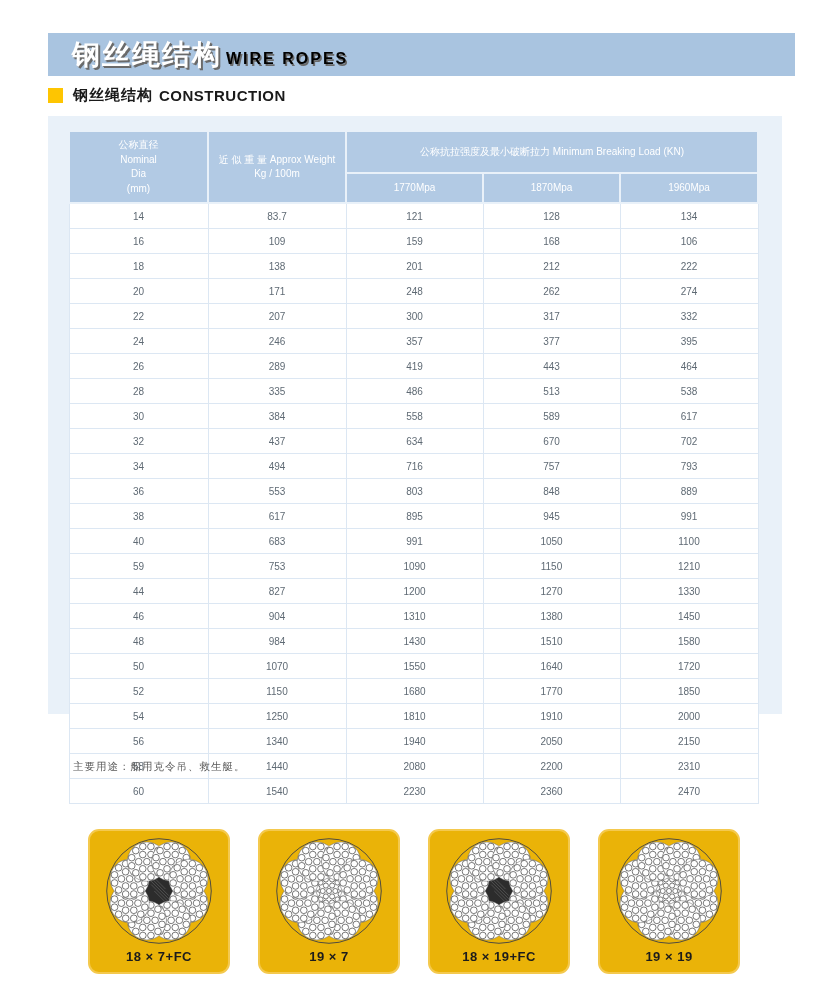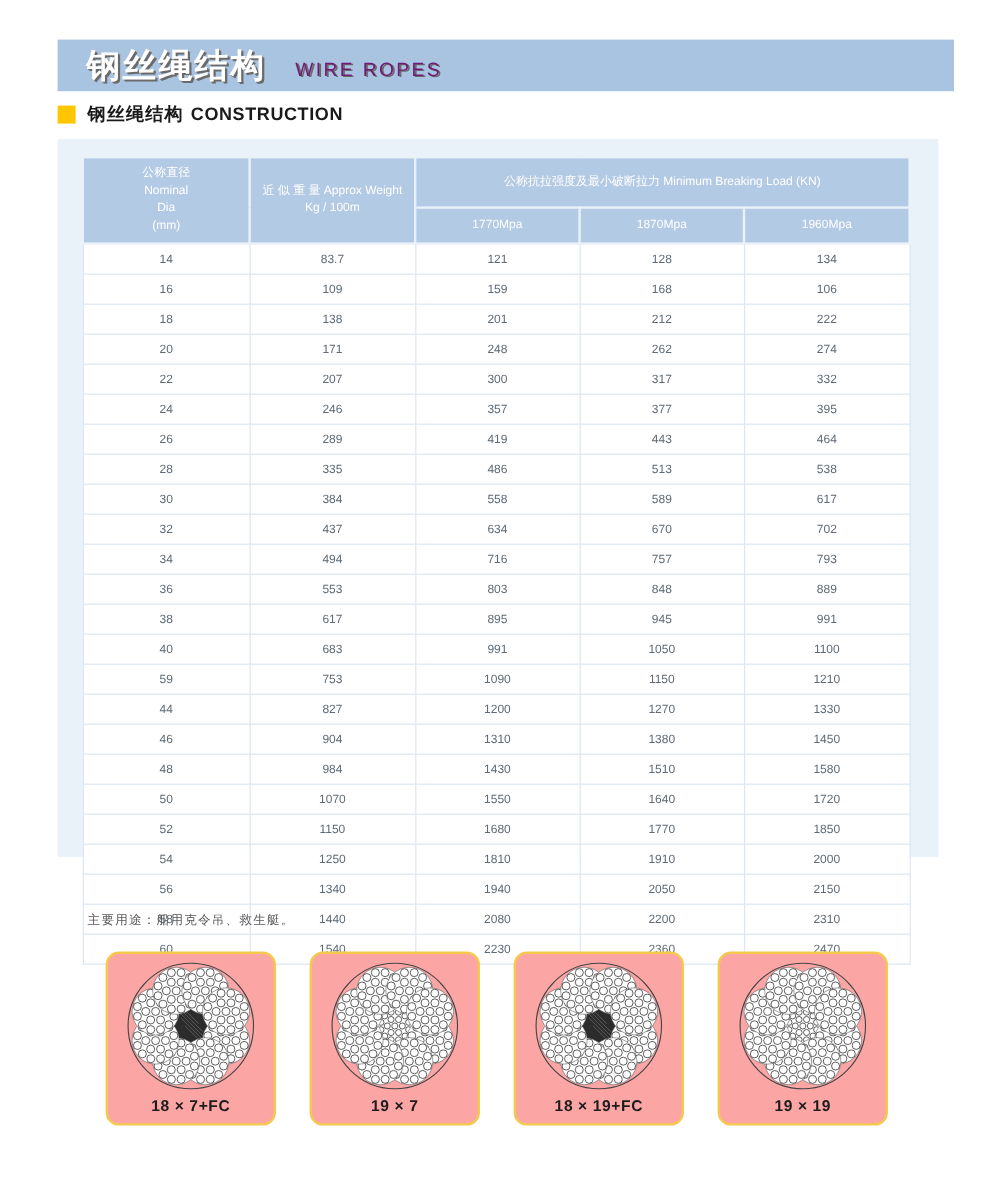--- a/index.html
+++ b/index.html
@@ -10,21 +10,21 @@
   .title-band{
     position:absolute;left:48px;top:33px;width:747px;height:43px;
     background:#a9c4e0;display:flex;align-items:center;
   }
   .title-cn{
     font-size:28px;font-weight:bold;color:#ffffff;margin-left:24px;
     letter-spacing:2px;
     text-shadow:2px 2px 0 #6a6a6a, 1px 1px 0 #7d7d7d;
   }
   .title-en{
-    font-size:16px;font-weight:normal;color:#701a75;margin-left:24px;
+    font-size:16px;font-weight:bold;color:#000000;margin-left:4px;
     letter-spacing:2px;margin-top:8px;
     text-shadow:1.5px 1.5px 0 #6a6a6a;
   }
   .section-row{
     position:absolute;left:48px;top:86px;height:18px;
     display:flex;align-items:center;
   }
   .bullet{
     width:15px;height:15px;background:#fec501;display:inline-block;
   }
@@ -50,24 +50,24 @@
     height:22px;border:1px solid #dce7f3;
   }
   .footnote{
     position:absolute;left:25px;top:644px;
     font-size:10.5px;color:#5a5a5a;letter-spacing:1px;
   }
   .cards{
     position:absolute;left:40px;top:677px;display:flex;gap:28px;
   }
   .card{
-    width:142px;height:145px;background:#fca5a5;
+    width:142px;height:145px;background:#eab308;
     border:2px solid #f4c94e;border-radius:11px;
     box-sizing:border-box;display:flex;flex-direction:column;
-    align-items:center;justify-content:flex-start;
+    align-items:center;justify-content:flex-start;margin-top:36px;
   }
   .card svg{margin-top:4px;}
   .card-label{
     font-size:13px;font-weight:bold;color:#1c1c1c;margin-top:-2px;letter-spacing:0.5px;
   }
 </style>
 </head>
 <body>
 
 <div class="title-band">

